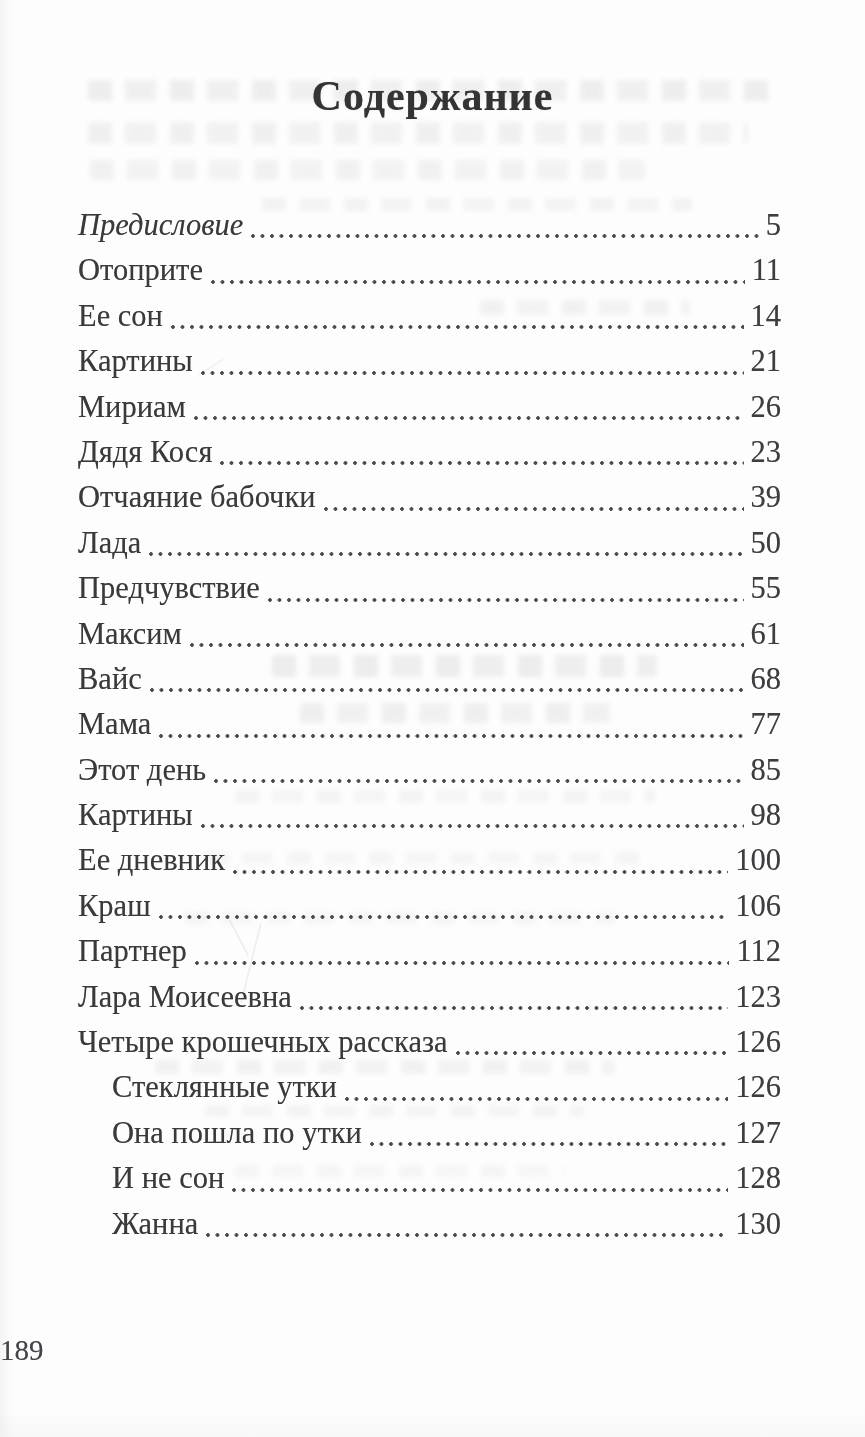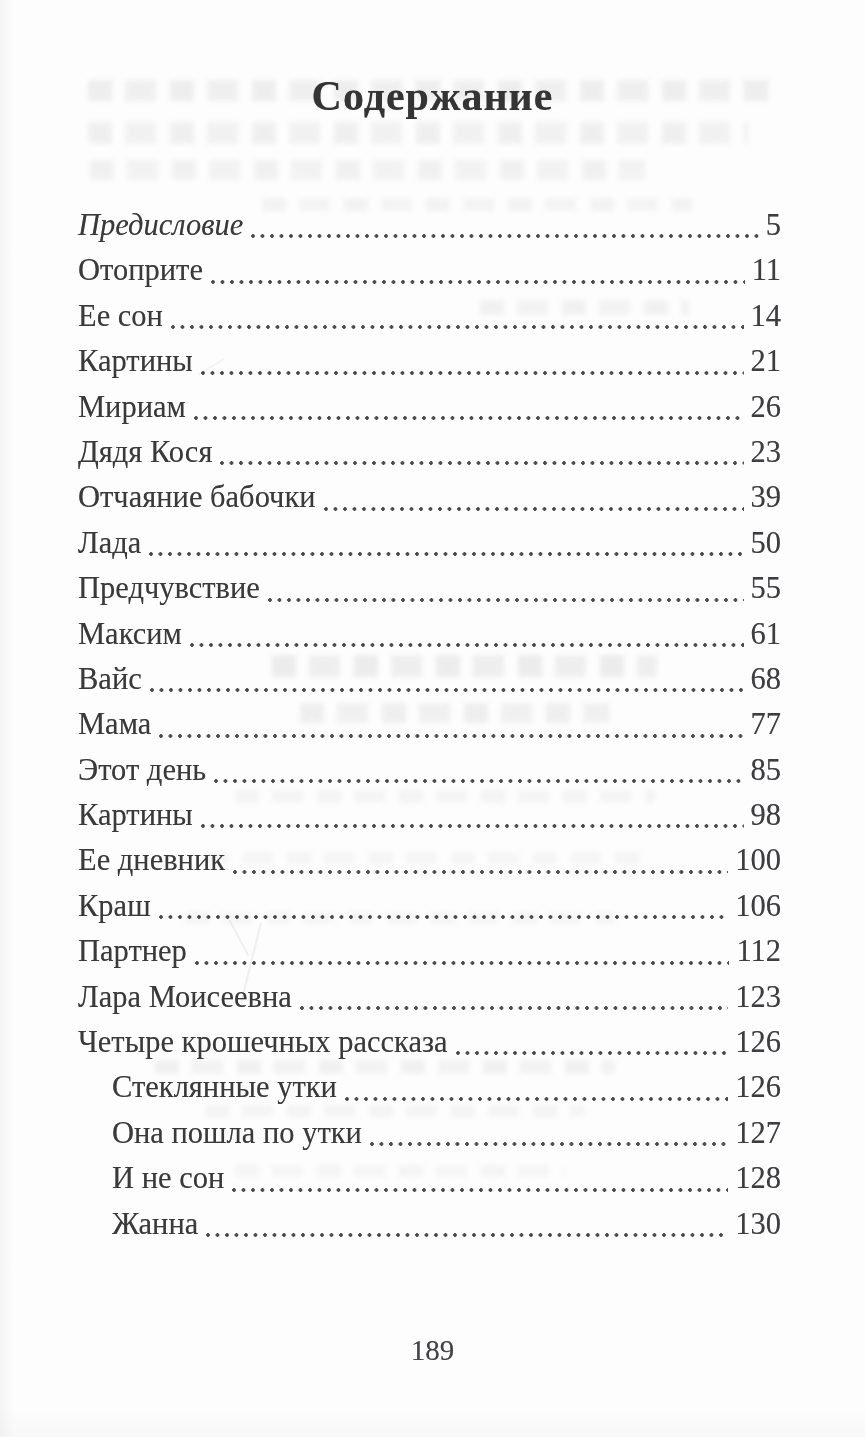--- a/index.html
+++ b/index.html
@@ -70,21 +70,21 @@
     background-repeat: repeat-x;
   }
   .toc-page {
     color: #3e3e42;
   }
   .footer-page-number {
     position: absolute;
     top: 1334px;
     left: 0;
     right: 0;
-    text-align: center;
+    text-align: left;
     font-size: 29px;
     color: #44444a;
     text-shadow: 0 0 0.6px rgba(70,70,70,0.5);
   }
   
   .ghost {
     position: absolute;
     filter: blur(2.5px);
     opacity: 0.13;
     background: repeating-linear-gradient(90deg,

